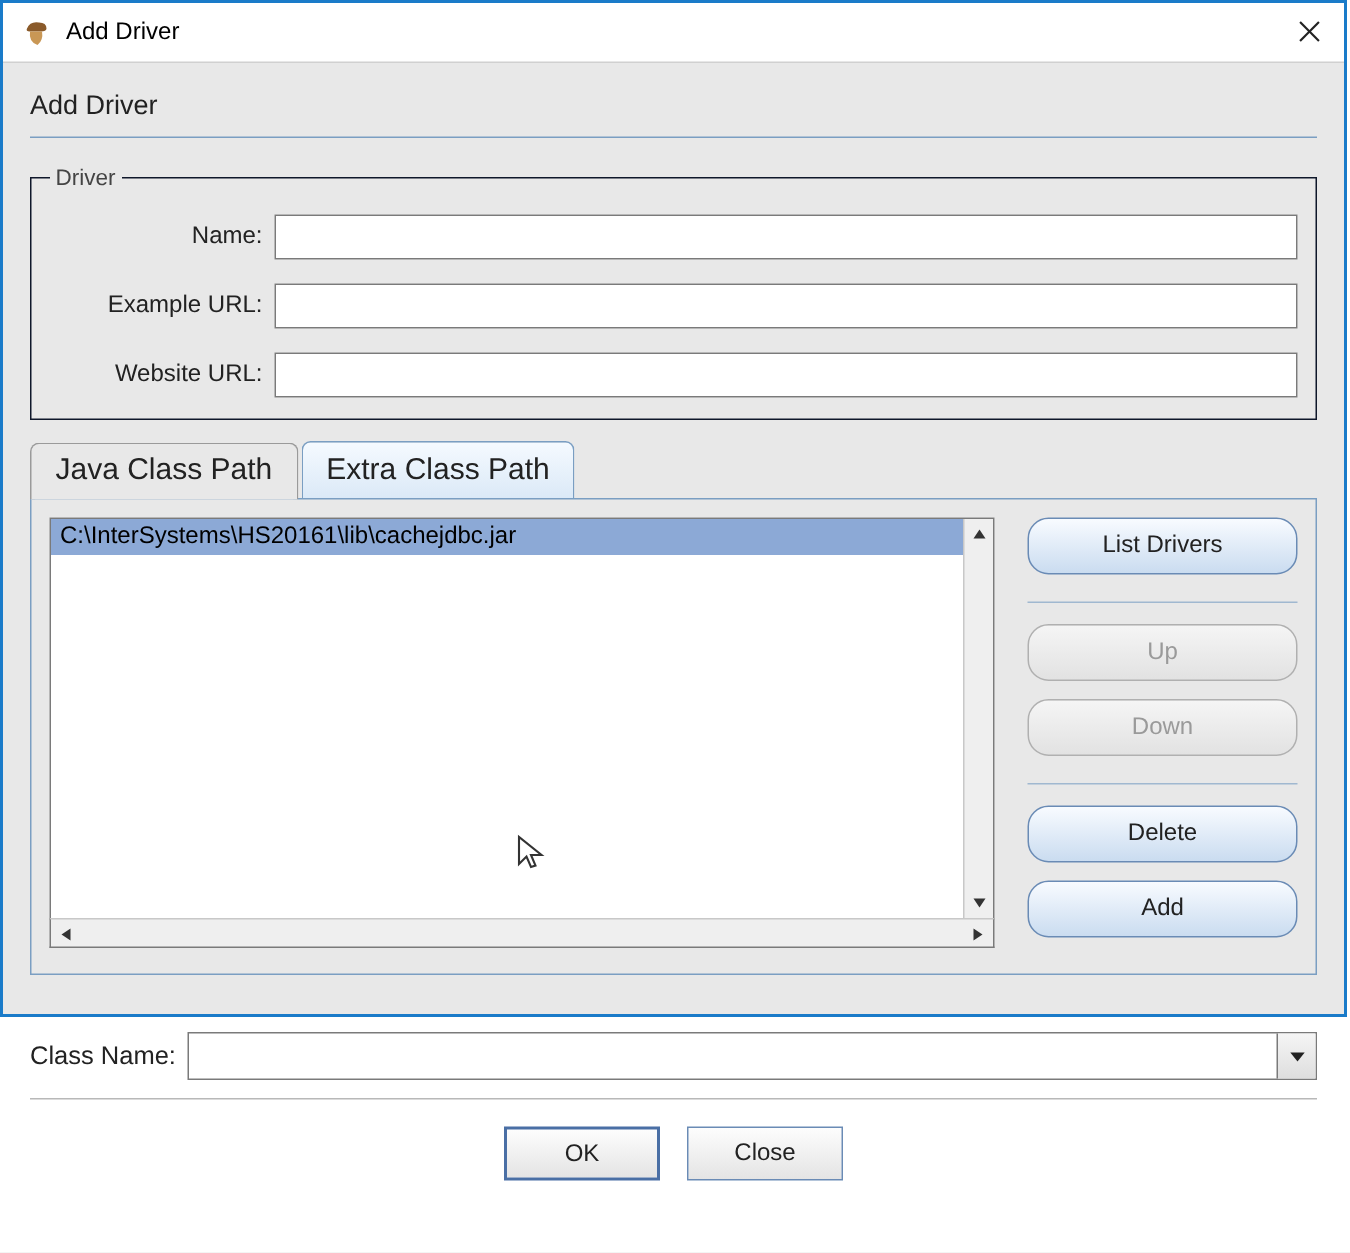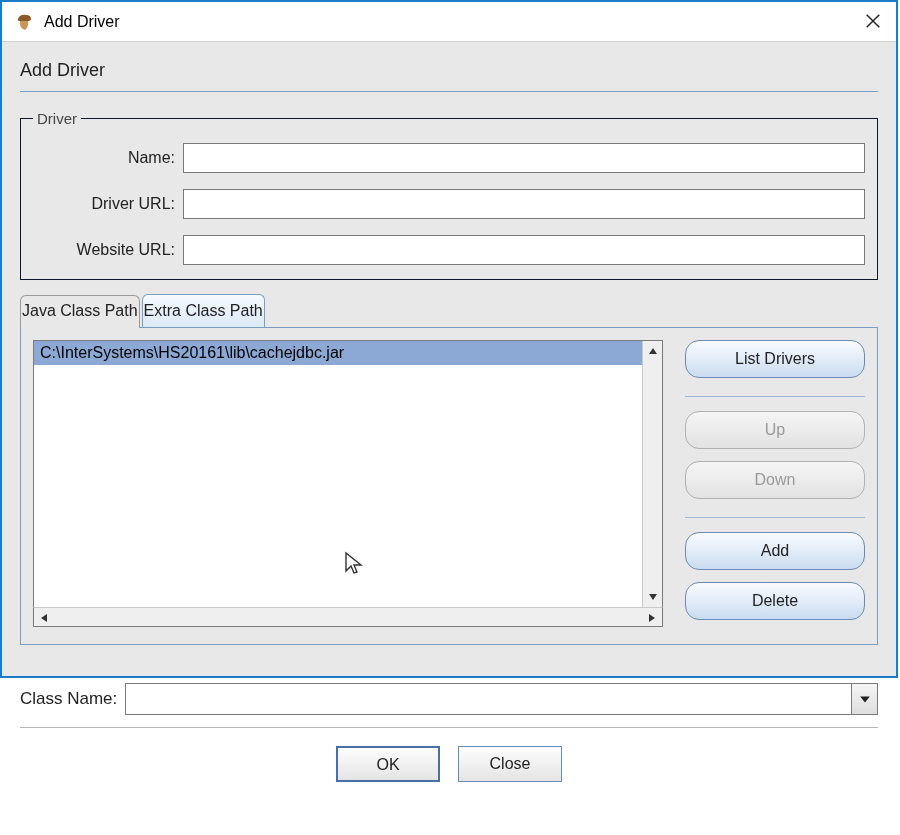--- a/index.html
+++ b/index.html
@@ -91,28 +91,28 @@
   }
   .tabs-container {
     margin-top: 14px;
   }
   .tab-strip {
     display: flex;
     position: relative;
     z-index: 2;
   }
   .tab {
-    padding: 6px 1px;
+    padding: 6px 16px;
     border: 1px solid #9a9a9a;
     border-bottom: none;
     border-top-left-radius: 6px;
     border-top-right-radius: 6px;
     background: #e8e8e8;
     margin-right: 2px;
-    font-size: 16px;
+    font-size: 20px;
     color: #222;
     cursor: default;
     position: relative;
     top: 1px;
   }
   .tab.active {
     background: linear-gradient(#f5faff, #dbe9f7);
     border-color: #7a9ec2;
     top: 0px;
     padding-top: 7px;
@@ -296,21 +296,21 @@
 
     <fieldset class="driver">
       <legend>Driver</legend>
 
       <div class="field-row">
         <label>Name:</label>
         <input type="text" value="" style="">
       </div>
 
       <div class="field-row">
-        <label>Driver URL:</label>
+        <label>Example URL:</label>
         <input type="text" value="" style="">
       </div>
 
       <div class="field-row">
         <label>Website URL:</label>
         <input type="text" value="" style="">
       </div>
     </fieldset>
 
     <div class="tabs-container">
@@ -356,22 +356,22 @@
             </div>
           </div>
         </div>
 
         <div class="sidebar-btns">
           <div class="btn">List Drivers</div>
           <hr class="sidebar-sep">
           <div class="btn disabled">Up</div>
           <div class="btn disabled">Down</div>
           <hr class="sidebar-sep">
+          <div class="btn">Delete</div>
           <div class="btn">Add</div>
-          <div class="btn">Delete</div>
         </div>
 
       </div>
     </div>
 
     <div class="classname-row">
       <label>Class Name:</label>
       <div class="combo">
         <input type="text" value="" style="">
         <div class="combo-btn">

